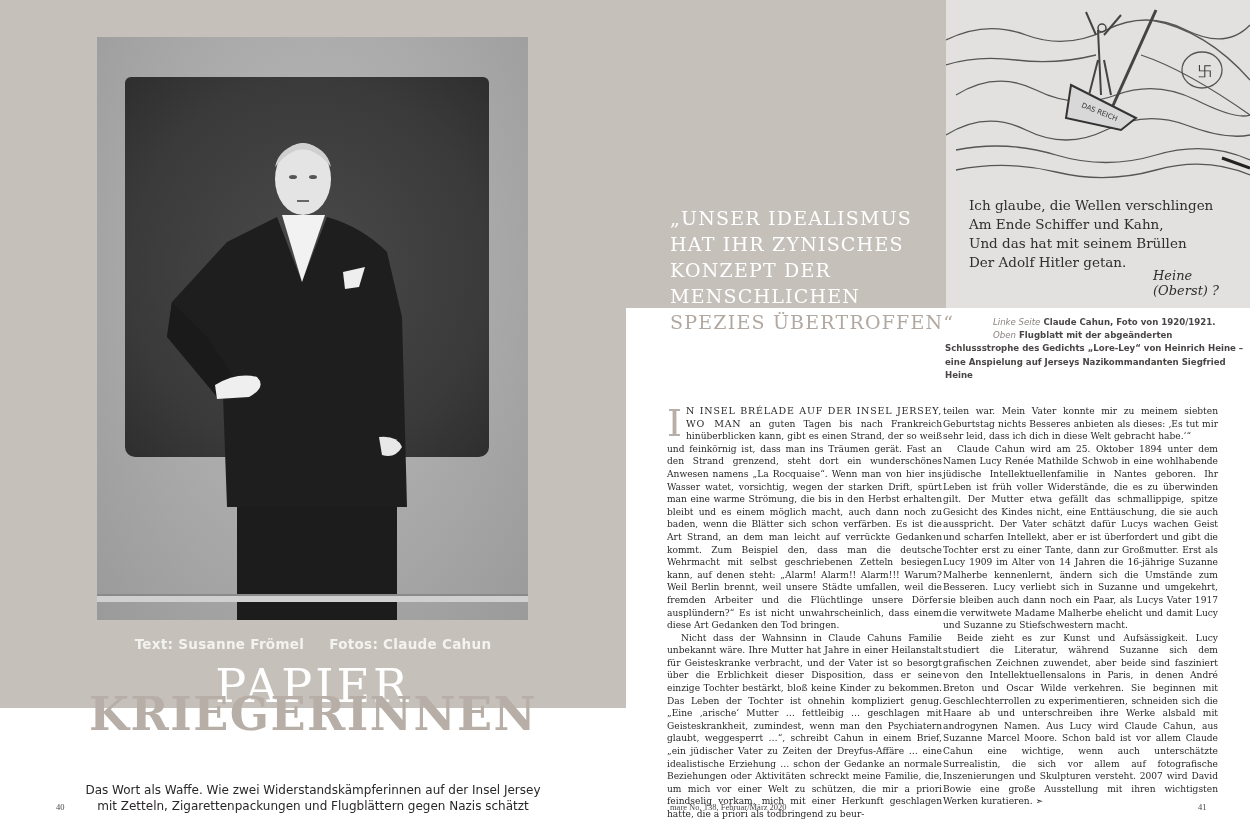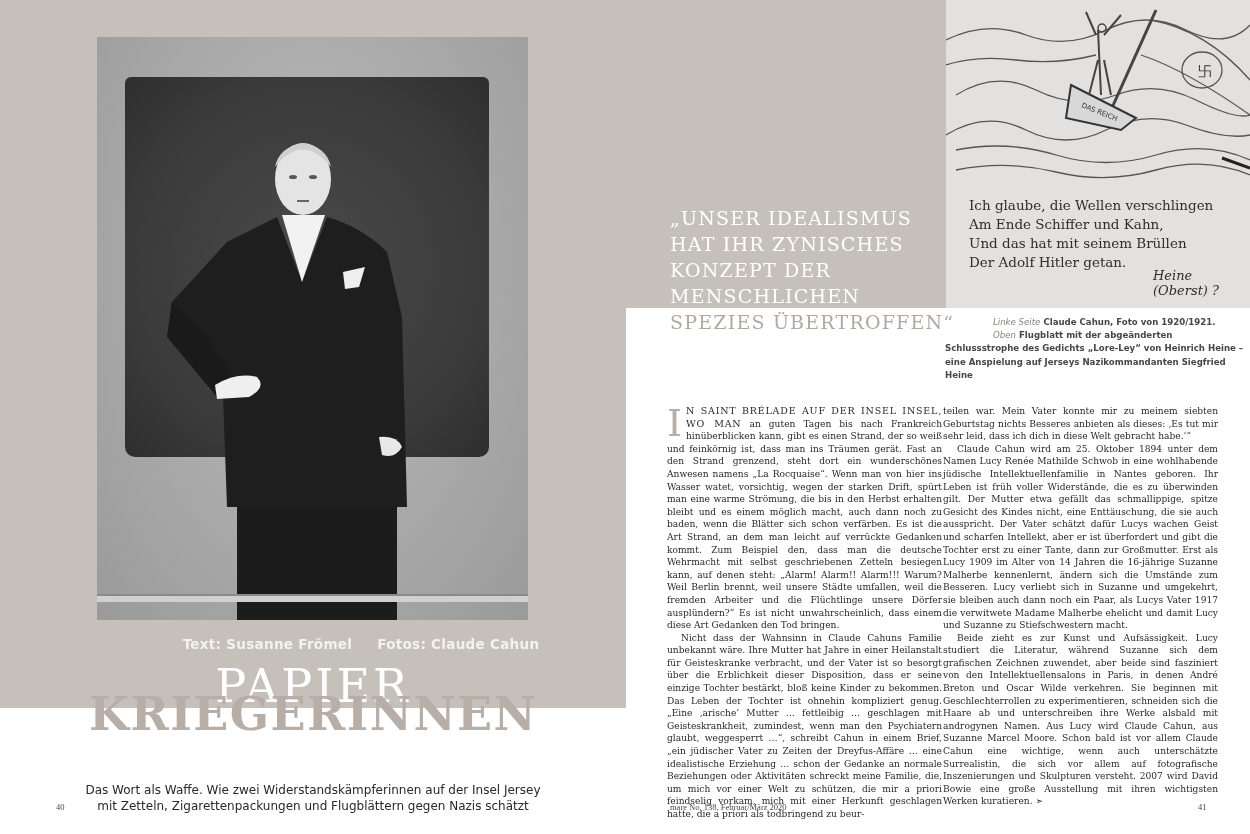--- a/index.html
+++ b/index.html
@@ -48,21 +48,21 @@
     }
     .drawing .sig {
       position: absolute; left: 190px; top: 268px;
       font-family: "DejaVu Serif", serif; font-style: italic;
       font-size: 13px; color: #2e2e2e; margin-left: 17px;
     }
     
     .credits {
       position: absolute; left: 0; top: 636px; width: 626px; text-align: center;
       font-family: "DejaVu Sans", sans-serif; font-size: 13.5px; font-weight: bold;
-      color: #f4f2ef; letter-spacing: 0.3px; padding-left: 48px;
+      color: #f4f2ef; letter-spacing: 0.3px;
     }
     .credits span { margin: 0 10px; }
     .title-line1 {
       position: absolute; left: 0; top: 660px; width: 626px; text-align: center;
       font-family: "DejaVu Serif", serif; font-weight: normal; font-size: 46px;
       color: #ffffff; letter-spacing: 3px; line-height: 52px;
     }
     .title-line2 {
       position: absolute; left: 78px; top: 688px; width: 470px; text-align: center;
       font-family: "DejaVu Serif", serif; font-weight: bold; font-size: 46px;
@@ -198,21 +198,21 @@
 <div class="caption">
   <i>Linke Seite</i>
   <span>Claude Cahun, Foto von 1920/1921.</span><br>
   <i>Oben</i>
   <span>Flugblatt mit der abgeänderten Schlussstrophe des Gedichts „Lore-Ley“ von Heinrich Heine – eine Anspielung auf Jerseys Nazikommandanten Siegfried Heine</span>
 </div>
 
 <div class="col col1">
   <p class="first">
     <span class="dropcap">I</span>
-    <span class="smallcaps">N SAINT BRÉLADE AUF DER INSEL INSEL, WO MAN</span>
+    <span class="smallcaps">N INSEL BRÉLADE AUF DER INSEL JERSEY, WO MAN</span>
     <span>an guten Tagen bis nach Frankreich hinüberblicken kann, gibt es einen Strand, der so weiß und feinkörnig ist, dass man ins Träumen gerät. Fast an den Strand grenzend, steht dort ein wunderschönes Anwesen namens „La Rocquaise“. Wenn man von hier ins Wasser watet, vorsichtig, wegen der starken Drift, spürt man eine warme Strömung, die bis in den Herbst erhalten bleibt und es einem möglich macht, auch dann noch zu baden, wenn die Blätter sich schon verfärben. Es ist die Art Strand, an dem man leicht auf verrückte Gedanken kommt. Zum Beispiel den, dass man die deutsche Wehrmacht mit selbst geschriebenen Zetteln besiegen kann, auf denen steht: „Alarm! Alarm!! Alarm!!! Warum? Weil Berlin brennt, weil unsere Städte umfallen, weil die fremden Arbeiter und die Flüchtlinge unsere Dörfer ausplündern?“ Es ist nicht unwahrscheinlich, dass einem diese Art Gedanken den Tod bringen.</span>
   </p>
   <p>Nicht dass der Wahnsinn in Claude Cahuns Familie unbekannt wäre. Ihre Mutter hat Jahre in einer Heilanstalt für Geisteskranke verbracht, und der Vater ist so besorgt über die Erblichkeit dieser Disposition, dass er seine einzige Tochter bestärkt, bloß keine Kinder zu bekommen. Das Leben der Tochter ist ohnehin kompliziert genug. „Eine ‚arische‘ Mutter … fettleibig … geschlagen mit Geisteskrankheit, zumindest, wenn man den Psychiatern glaubt, weggesperrt …“, schreibt Cahun in einem Brief, „ein jüdischer Vater zu Zeiten der Dreyfus-Affäre … eine idealistische Erziehung … schon der Gedanke an normale Beziehungen oder Aktivitäten schreckt meine Familie, die, um mich vor einer Welt zu schützen, die mir a priori feindselig vorkam, mich mit einer Herkunft geschlagen hatte, die a priori als todbringend zu beur-</p>
 </div>
 
 <div class="col col2">
   <p class="first">teilen war. Mein Vater konnte mir zu meinem siebten Geburtstag nichts Besseres anbieten als dieses: ‚Es tut mir sehr leid, dass ich dich in diese Welt gebracht habe.‘“</p>
   <p>Claude Cahun wird am 25. Oktober 1894 unter dem Namen Lucy Renée Mathilde Schwob in eine wohlhabende jüdische Intellektuellenfamilie in Nantes geboren. Ihr Leben ist früh voller Widerstände, die es zu überwinden gilt. Der Mutter etwa gefällt das schmallippige, spitze Gesicht des Kindes nicht, eine Enttäuschung, die sie auch ausspricht. Der Vater schätzt dafür Lucys wachen Geist und scharfen Intellekt, aber er ist überfordert und gibt die Tochter erst zu einer Tante, dann zur Großmutter. Erst als Lucy 1909 im Alter von 14 Jahren die 16-jährige Suzanne Malherbe kennenlernt, ändern sich die Umstände zum Besseren. Lucy verliebt sich in Suzanne und umgekehrt, sie bleiben auch dann noch ein Paar, als Lucys Vater 1917 die verwitwete Madame Malherbe ehelicht und damit Lucy und Suzanne zu Stiefschwestern macht.</p>
   <p>
     <span>Beide zieht es zur Kunst und Aufsässigkeit. Lucy studiert die Literatur, während Suzanne sich dem grafischen Zeichnen zuwendet, aber beide sind fasziniert von den Intellektuellensalons in Paris, in denen André Breton und Oscar Wilde verkehren. Sie beginnen mit Geschlechterrollen zu experimentieren, schneiden sich die Haare ab und unterschreiben ihre Werke alsbald mit androgynen Namen. Aus Lucy wird Claude Cahun, aus Suzanne Marcel Moore. Schon bald ist vor allem Claude Cahun eine wichtige, wenn auch unterschätzte Surrealistin, die sich vor allem auf fotografische Inszenierungen und Skulpturen versteht. 2007 wird David Bowie eine große Ausstellung mit ihren wichtigsten Werken kuratieren.</span>

